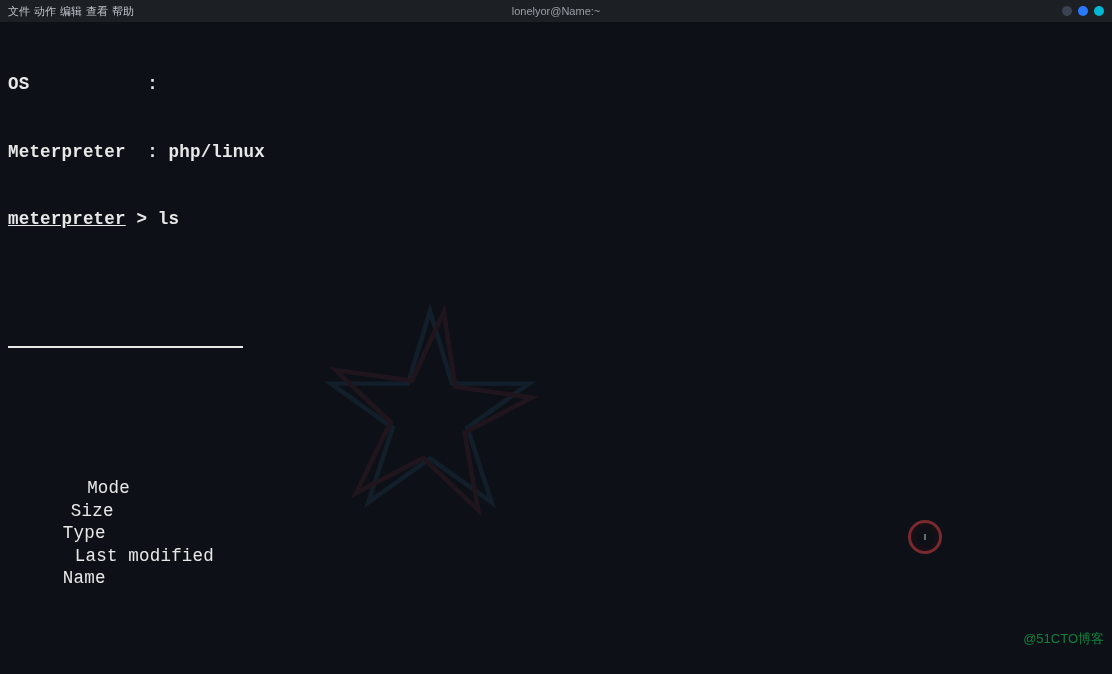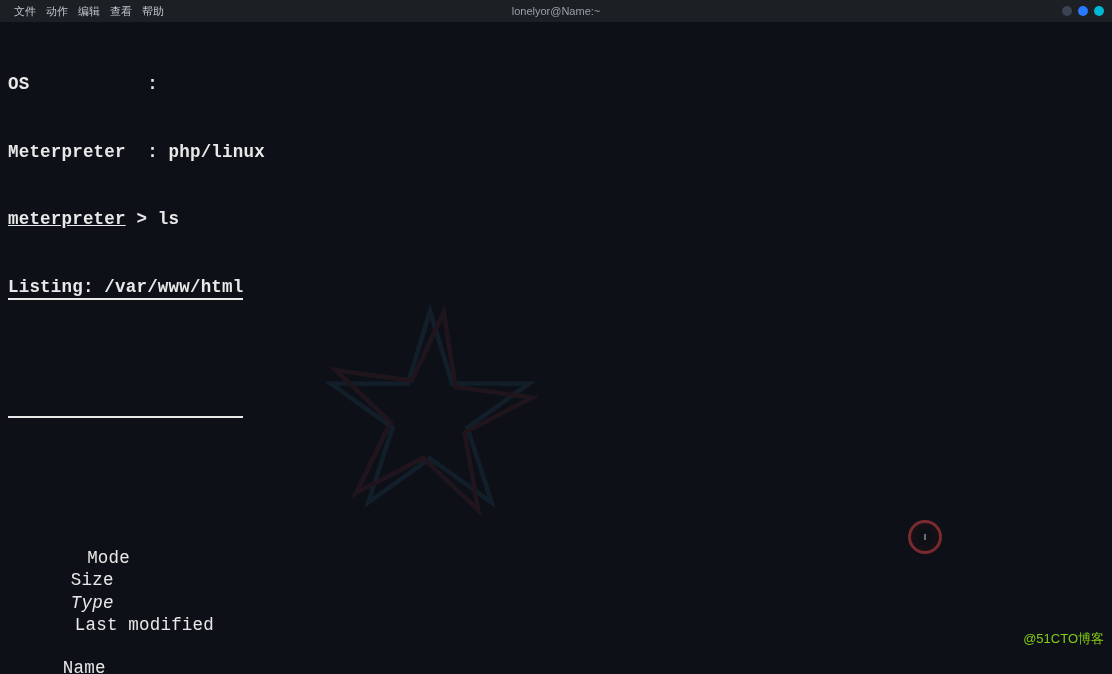--- a/index.html
+++ b/index.html
@@ -16,41 +16,41 @@
     height: 22px;
     background: #1c1f24;
     display: flex;
     align-items: center;
     justify-content: space-between;
     font-family: sans-serif;
     font-size: 11px;
     color: #bfc6cc;
     padding: 0 8px;
   }
-  .menubar-left { display: flex; gap: 10px; align-items: center; margin-left: 6px; }
+  .menubar-left { display: flex; gap: 4px; align-items: center; }
   .menubar-left span { cursor: default; }
   .menubar-center { position: absolute; left: 50%; transform: translateX(-50%); color: #9aa0a6; }
   .menubar-right { display: flex; gap: 6px; align-items: center; }
   .dot { width: 10px; height: 10px; border-radius: 50%; background: #3b4252; }
   .dot.blue  { background: #2979ff; }
   .dot.teal  { background: #00b8d4; }
 
   .term { padding: 6px 8px 0 8px; white-space: pre; letter-spacing: 0.2px; }
   .line { display: flex; font-weight: bold; }
   .underline { text-decoration: underline; }
   .heavy-underline { border-bottom: 2px solid #e8e8e8; display: inline-block; }
   .headers { margin-top: 39px; }
   .c-mode { display: inline-block; width: 11ch; text-align: center; }
   .c-size { display: inline-block; width: 4ch; text-align: left; margin-left: 20px; }
-  .c-type { display: inline-block; width: 4ch; margin-left: 20px; font-style: italic; }
+  .c-type { display: inline-block; width: 4ch; margin-left: 12px; }
   .c-mod  { display: inline-block; width: 17ch; margin-left: 24px; }
-  .c-name { display: inline-block; margin-left: 12px; margin-top: 20px; }
+  .c-name { display: inline-block; margin-left: 12px; }
   .watermark {
     position: absolute; right: 8px; bottom: 24px;
-    color: #84cc16; font-size: 13px; font-family: sans-serif;
+    color: #15803d; font-size: 13px; font-family: sans-serif;
   }
   .recdot {
     position: absolute; right: 170px; top: 520px;
     width: 34px; height: 34px; border-radius: 50%;
     border: 3px solid #7a2a2e;
     box-shadow: inset 0 0 10px rgba(255,0,0,.1);
     display: flex; align-items: center; justify-content: center;
   }
   .recdot::after { content:"I"; color:#d8d8d8; font-size:9px; font-family:sans-serif; }
   .bg-star {
@@ -81,21 +81,20 @@
   <g stroke-width="2" fill="none">
     <path d="M50 5 L60 38 L95 38 L67 58 L78 92 L50 72 L22 92 L33 58 L5 38 L40 38 Z" stroke="#4cc2ff"></path>
     <path d="M50 5 L60 38 L95 38 L67 58 L78 92 L50 72 L22 92 L33 58 L5 38 L40 38 Z" stroke="#ff4d6a" transform="rotate(8 50 50)"></path>
   </g>
 </svg>
 
 <div class="term">
   <div class="line"><span>OS</span><span>           : </span></div>
   <div class="line"><span>Meterpreter</span><span>  : </span><span>php/linux</span></div>
   <div class="line"><span class="underline">meterpreter</span><span> &gt; </span><span>ls</span></div>
-  <div class="line"><span class="heavy-underline"><span>Listing: </span><span>/var/www/html</span></span></div>
   <div style="height:3px"></div>
   <div class="line"><span class="heavy-underline" style="color:transparent"><span>Listing: </span><span>/var/www/html</span></span></div>
 
   <div class="headers">
     <span class="c-mode">Mode</span>
     <span class="c-size">Size</span>
     <span class="c-type">Type</span>
     <span class="c-mod">Last modified</span>
     <span class="c-name">Name</span>
   </div>

